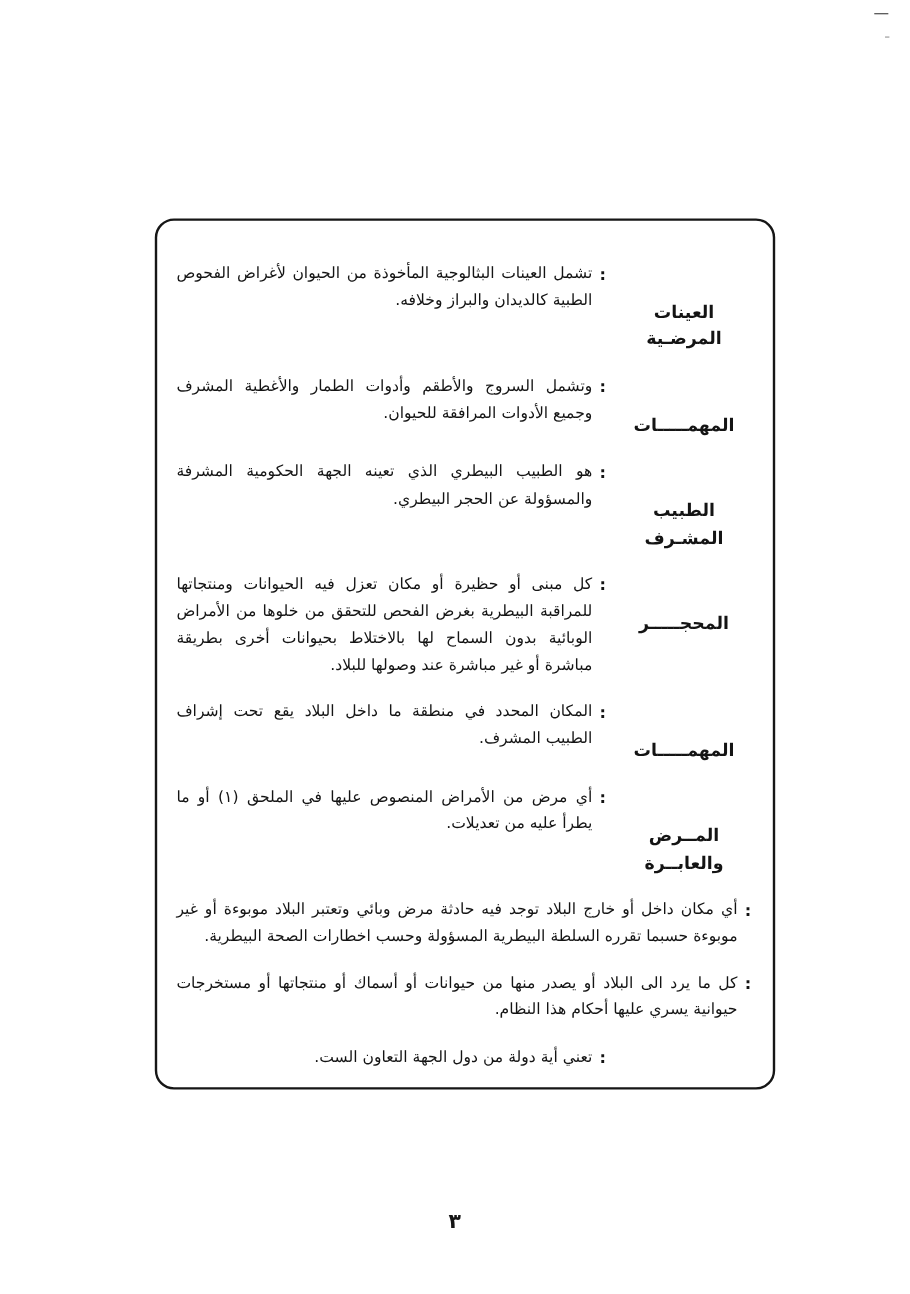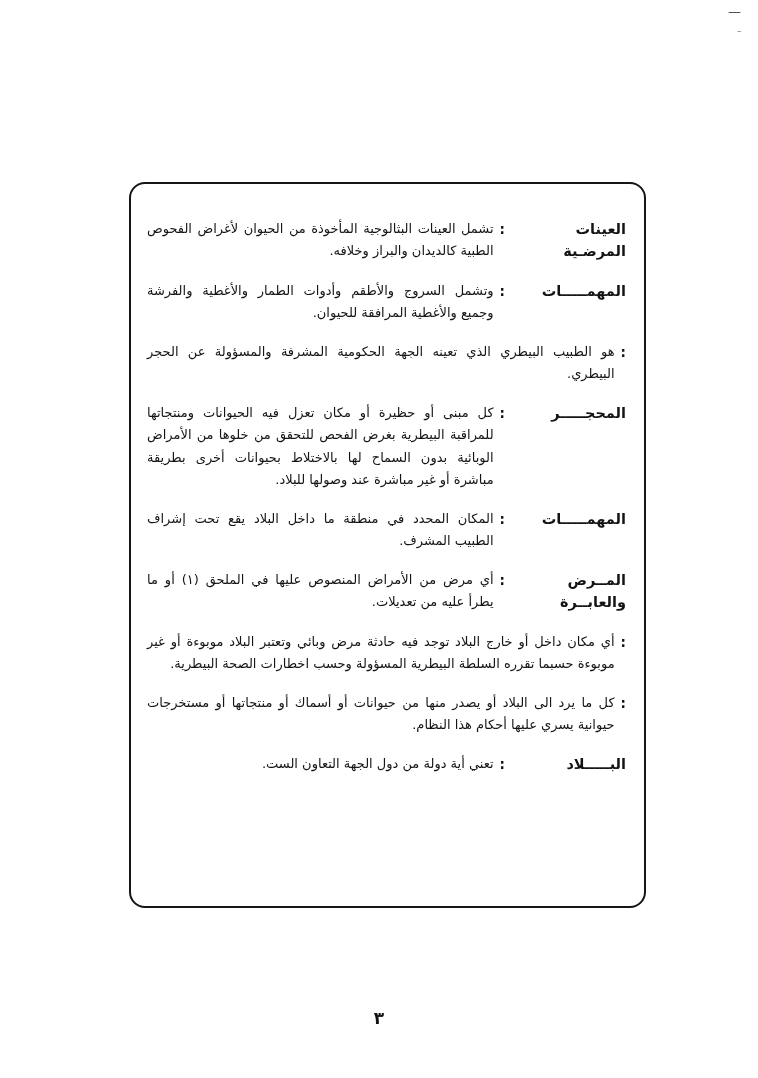--- a/index.html
+++ b/index.html
@@ -49,22 +49,23 @@
       display: flex;
       align-items: flex-start;
       gap: 9px;
       margin-bottom: 17px;
     }
     .term {
       flex: 0 0 112px;
       font-weight: bold;
       font-size: 14.5px;
       line-height: 1.55;
-      text-align: right;
+      text-align: center;
       white-space: normal;
+      margin-top: 32px;
     }
     .def {
       flex: 1 1 auto;
       display: flex;
       gap: 6px;
       align-items: flex-start;
       min-width: 0;
     }
     .colon {
       font-weight: bold;
@@ -103,25 +104,26 @@
     <span class="def">
       <span class="colon">:</span>
       <p class="def-text">تشمل العينات البثالوجية المأخوذة من الحيوان لأغراض الفحوص الطبية كالديدان والبراز وخلافه.</p>
     </span>
   </div>
 
   <div class="def-row">
     <span class="term">المهمـــــات</span>
     <span class="def">
       <span class="colon">:</span>
-      <p class="def-text">وتشمل السروج والأطقم وأدوات الطمار والأغطية والفرشة وجميع والأغطية المرافقة للحيوان.</p>
+      <p class="def-text">وتشمل السروج والأطقم وأدوات الطمار والأغطية المشرف وجميع الأدوات المرافقة للحيوان.</p>
     </span>
   </div>
 
   <div class="def-row">
+    <span class="term">الطبيب المشـرف</span>
     <span class="def">
       <span class="colon">:</span>
       <p class="def-text">هو الطبيب البيطري الذي تعينه الجهة الحكومية المشرفة والمسؤولة عن الحجر البيطري.</p>
     </span>
   </div>
 
   <div class="def-row">
     <span class="term">المحجـــــر</span>
     <span class="def">
       <span class="colon">:</span>

